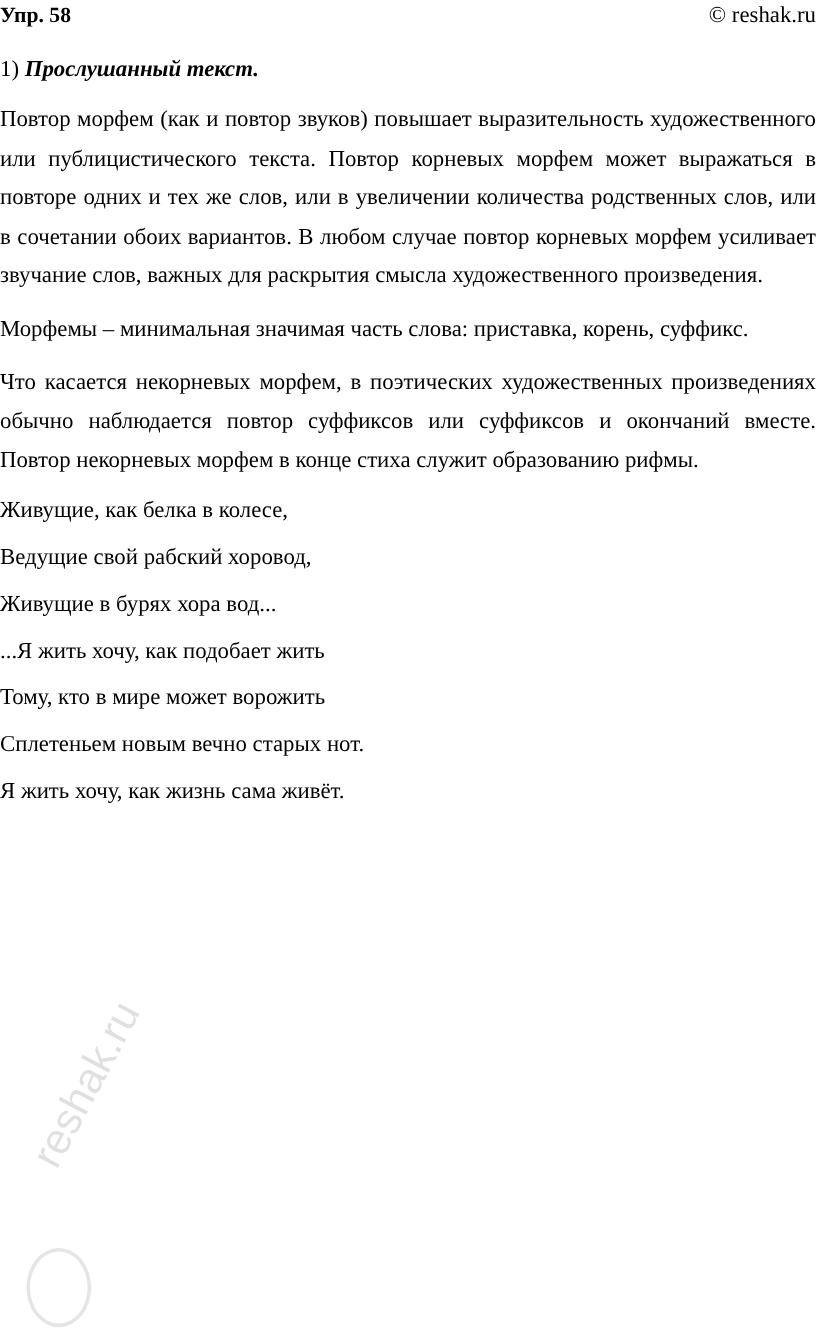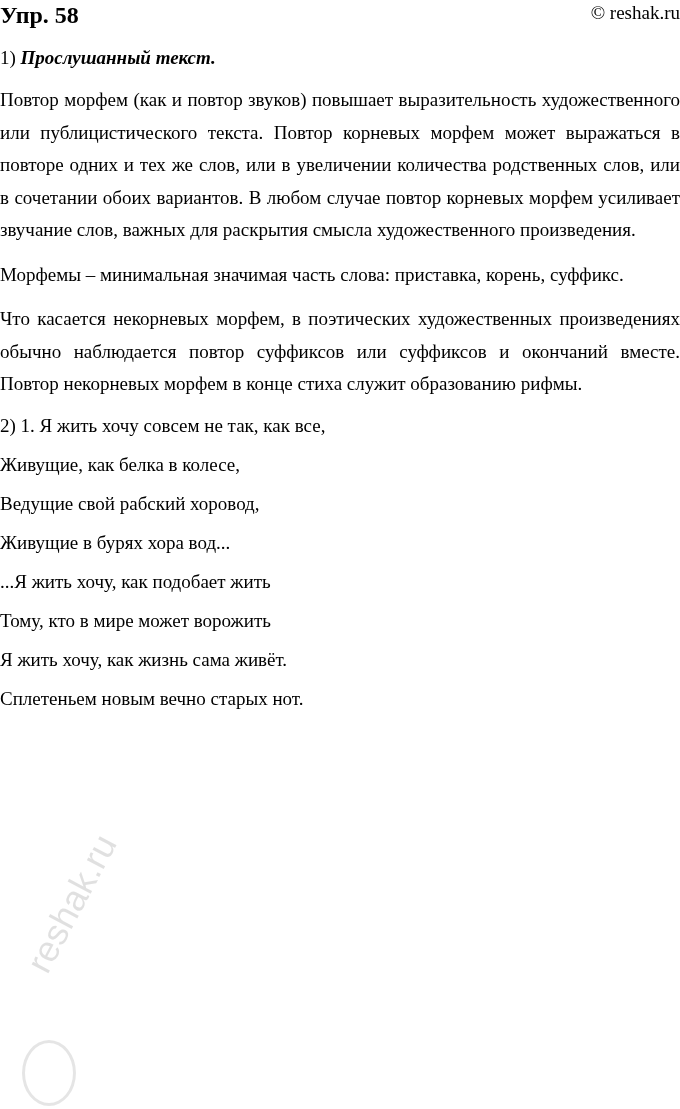--- a/index.html
+++ b/index.html
@@ -1,19 +1,19 @@
 <!DOCTYPE html>
 <html><head>
 <meta charset="utf-8">
 <style>
   html, body { margin:0; padding:0; background:#ffffff; }
   body { width:680px; height:1109px; overflow:hidden; position:relative;
          font-family:"Liberation Serif", serif; color:#000; }
   .header { position:absolute; top:0; left:0; right:0; height:30px; }
-  .title { position:absolute; left:0; top:2px; font-weight:bold; font-size:24px; }
+  .title { position:absolute; left:0; top:2px; font-weight:bold; font-size:18px; }
   .copy { position:absolute; right:0; top:2px; font-size:19px; }
   .content { position:absolute; top:44px; left:0; width:680px; font-size:19px; }
   .p { margin:12px 0 11px 0; line-height:32.5px; text-align:justify; }
   .sec1 { margin:0 0 12px 0; line-height:28px; }
   .sec1 b { font-style:italic; }
   .poem { margin:0 0 11px 0; line-height:28px; }
   .watermark { position:absolute; left:18px; top:960px; width:120px; height:150px;
                color:rgba(0,0,0,0.12); font-family:"Liberation Sans", sans-serif;
                font-size:36px; transform:rotate(-62deg); transform-origin:left top;
                pointer-events:none; }
@@ -31,26 +31,25 @@
 <div class="content">
   <div class="sec1">
     <span>1) </span><b>Прослушанный текст.</b>
   </div>
 
   <p class="p">Повтор морфем (как и повтор звуков) повышает выразительность художественного или публицистического текста. Повтор корневых морфем может выражаться в повторе одних и тех же слов, или в увеличении количества родственных слов, или в сочетании обоих вариантов. В любом случае повтор корневых морфем усиливает звучание слов, важных для раскрытия смысла художественного произведения.</p>
   <p class="p">Морфемы – минимальная значимая часть слова: приставка, корень, суффикс.</p>
   <p class="p">Что касается некорневых морфем, в поэтических художественных произведениях обычно наблюдается повтор суффиксов или суффиксов и окончаний вместе. Повтор некорневых морфем в конце стиха служит образованию рифмы.</p>
 
   <div>
-    <p class="poem">2) 1. Я жить хочу совсем не так, как все,</p>
     <p class="poem">Живущие, как белка в колесе,</p>
     <p class="poem">Ведущие свой рабский хоровод,</p>
     <p class="poem">Живущие в бурях хора вод...</p>
     <p class="poem">...Я жить хочу, как подобает жить</p>
     <p class="poem">Тому, кто в мире может ворожить</p>
+    <p class="poem">Сплетеньем новым вечно старых нот.</p>
     <p class="poem">Я жить хочу, как жизнь сама живёт.</p>
-    <p class="poem">Сплетеньем новым вечно старых нот.</p>
   </div>
 
 </div>
 
 <div class="wm-circle"></div>
 <div class="watermark">reshak.ru</div>
 
 </body></html>

